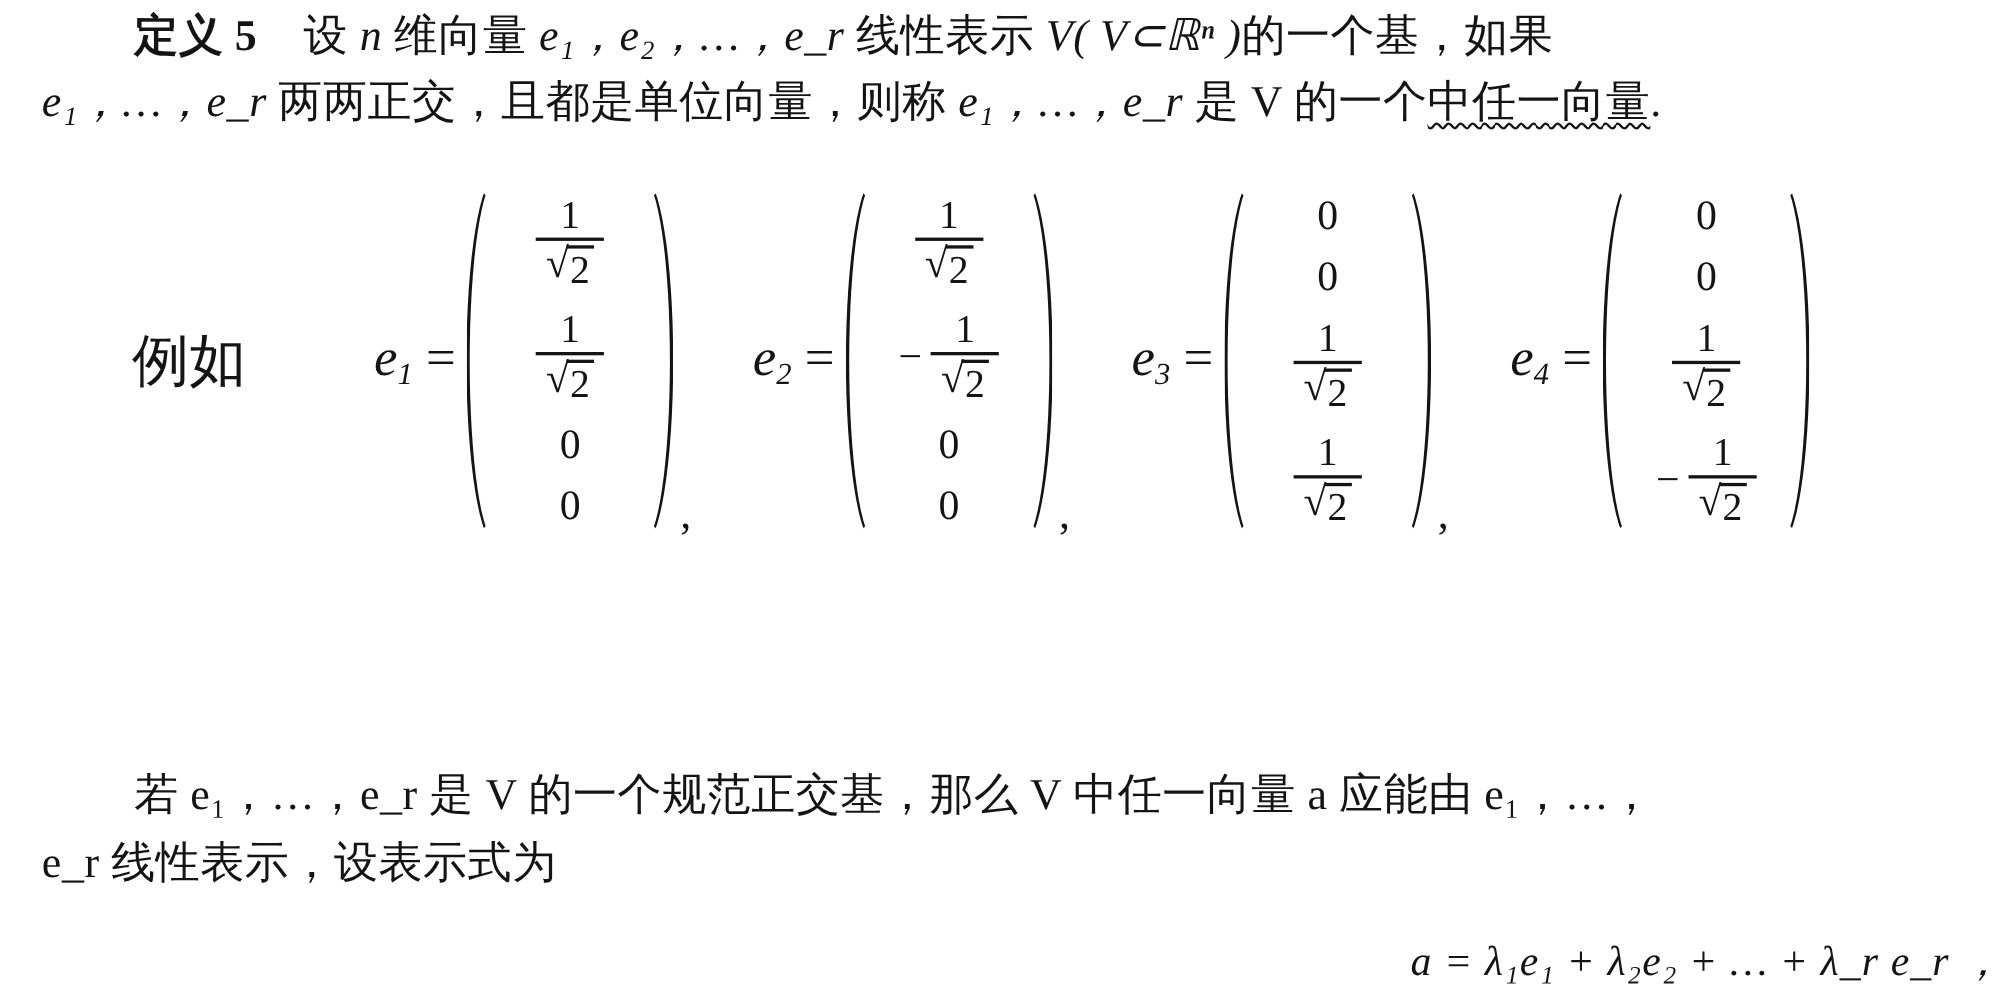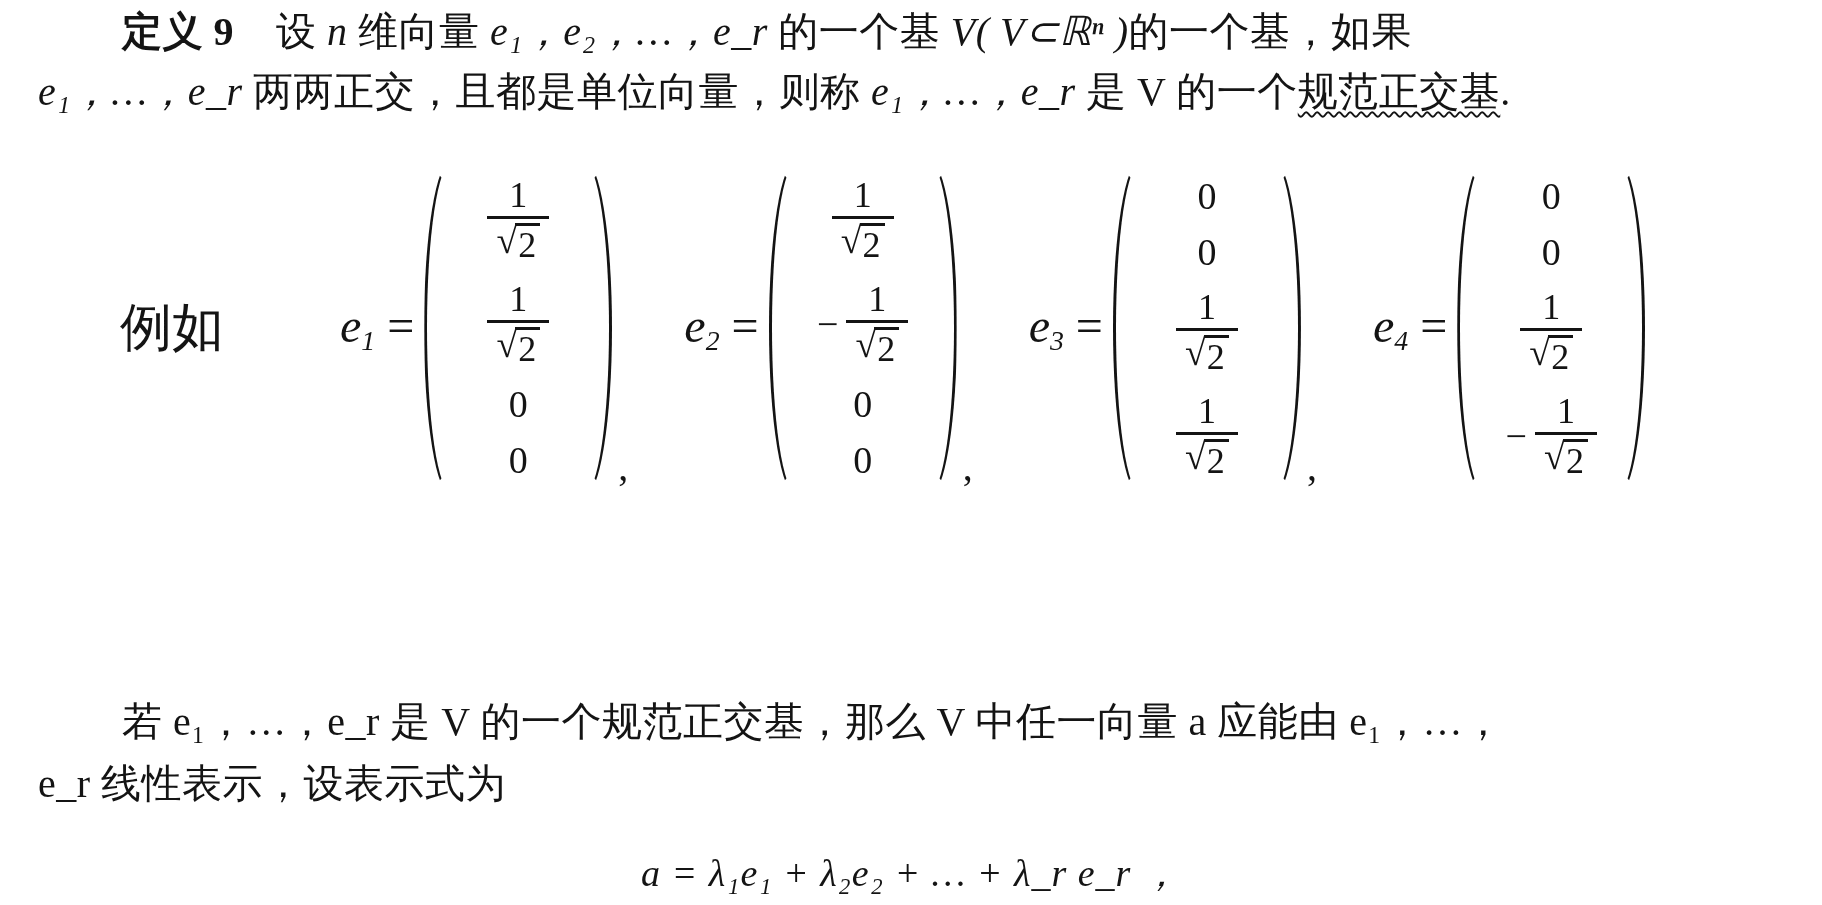--- a/index.html
+++ b/index.html
@@ -144,34 +144,34 @@
     font-size: 40px;
     align-self: flex-end;
     padding-bottom: 8px;
     margin-left: 6px;
     margin-right: 10px;
   }
 
   #line3 { position: absolute; left: 38px; top: 630px; width: 1760px; }
   #line4 { position: absolute; left: 38px; top: 692px; width: 1760px; }
   #line5 { position: absolute; left: 38px; top: 754px; width: 1760px; }
-  #formula { position: absolute; left: 0; top: 848px; width: 1822px; text-align: center; }
+  #formula { position: absolute; left: 0; top: 848px; width: 1822px; text-align: right; }
   .formula-txt { font-size: 38px; letter-spacing: 1px; }
 </style>
 </head>
 <body>
 
 <div class="page">
 
   <div id="line1" class="para">
-    <span class="indent"></span><span class="bold">定义 9</span>&nbsp;&nbsp;&nbsp;&nbsp;<span>设 </span><span class="ital">n</span><span> 维向量 </span><span class="bi">e₁，e₂，…，e_r</span><span> 的一个基 </span><span class="ital">V</span><span class="ital">( V⊂ℝⁿ )</span><span>的一个基，如果</span>
+    <span class="indent"></span><span class="bold">定义 5</span>&nbsp;&nbsp;&nbsp;&nbsp;<span>设 </span><span class="ital">n</span><span> 维向量 </span><span class="bi">e₁，e₂，…，e_r</span><span> 线性表示 </span><span class="ital">V</span><span class="ital">( V⊂ℝⁿ )</span><span>的一个基，如果</span>
   </div>
 
   <div id="line2" class="para">
-    <span class="bi">e₁，…，e_r</span><span> 两两正交，且都是单位向量，则称 </span><span class="bi">e₁，…，e_r</span><span> 是 V 的一个</span><span class="wavy">规范正交基</span><span>.</span>
+    <span class="bi">e₁，…，e_r</span><span> 两两正交，且都是单位向量，则称 </span><span class="bi">e₁，…，e_r</span><span> 是 V 的一个</span><span class="wavy">中任一向量</span><span>.</span>
   </div>
 
   <div id="matrix-row">
     <span class="eg-label">例如</span>
 
     <span class="vec-group">
       <span class="vec-name"><span class="bi">e</span><span class="sub">1</span> <span>=</span></span>
       <span class="bracket">
         <span class="paren-l"></span>
         <span class="col">

